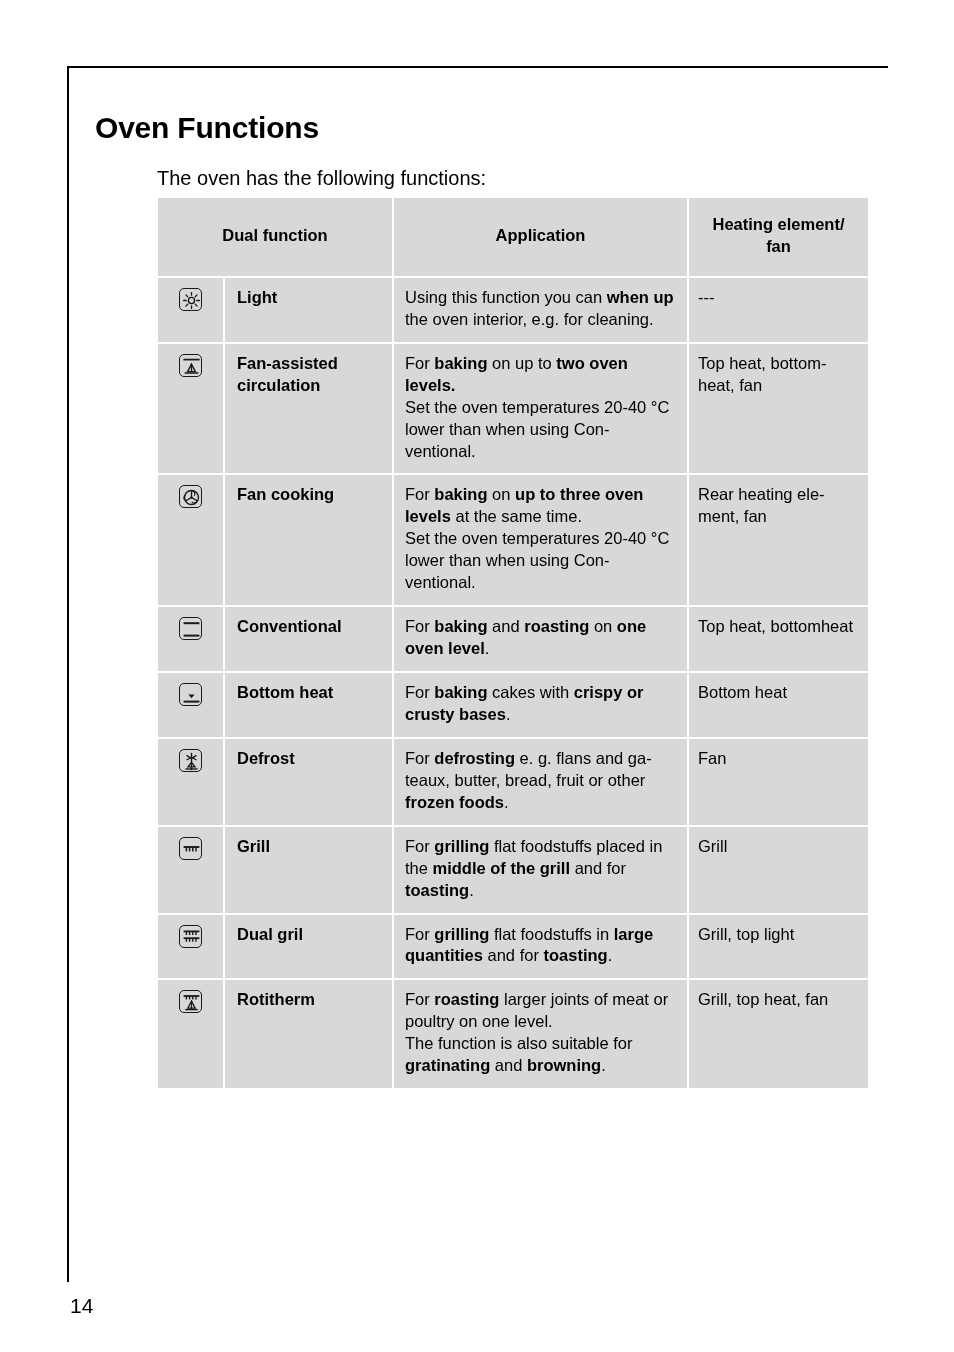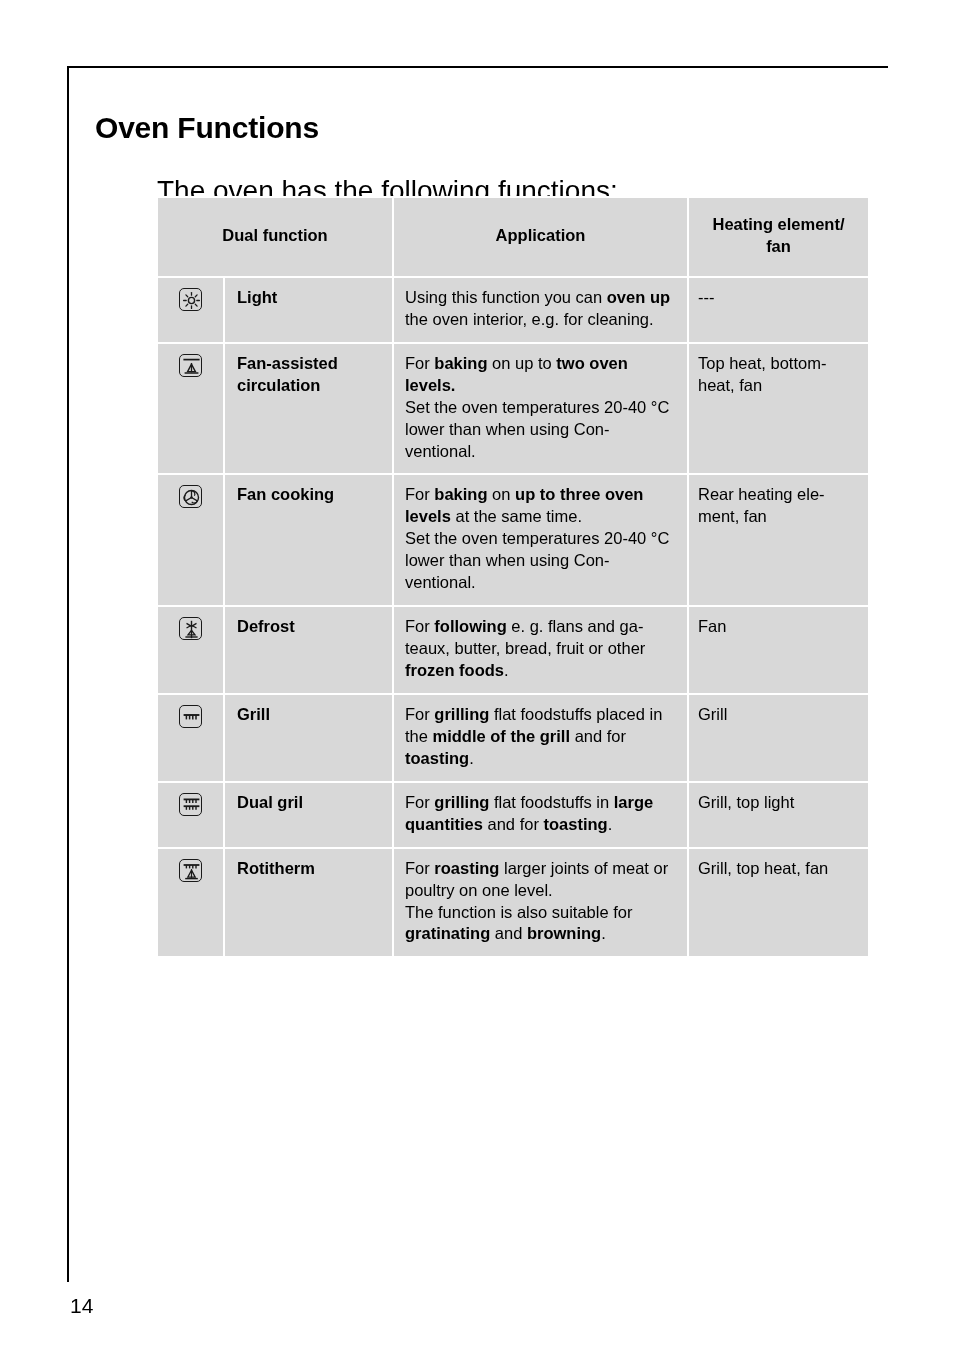--- a/index.html
+++ b/index.html
@@ -42,21 +42,21 @@
     font-size: 30px;
     font-weight: bold;
     letter-spacing: -0.2px;
     line-height: 1.15;
     margin-top: 16px;
   }
   .intro {
     position: absolute;
     left: 157px;
     top: 146px;
-    font-size: 28px;
+    font-size: 20px;
     font-weight: normal;
     line-height: 1.2;
   }
 
   
   .fn-table {
     position: absolute;
     left: 156px;
     top: 196px;
     width: 704px;
@@ -156,21 +156,21 @@
                 <line x1="11.5" y1="16.8" x2="11.5" y2="19.4"></line>
                 <line x1="3.6" y1="11.5" x2="6.2" y2="11.5"></line>
                 <line x1="16.8" y1="11.5" x2="19.4" y2="11.5"></line>
                 <line x1="5.9" y1="5.9" x2="7.7" y2="7.7"></line>
                 <line x1="15.3" y1="15.3" x2="17.1" y2="17.1"></line>
                 <line x1="17.1" y1="5.9" x2="15.3" y2="7.7"></line>
                 <line x1="7.7" y1="15.3" x2="5.9" y2="17.1"></line>
               </g>
             </svg></span></td>
         <td class="cell-name">Light</td>
-        <td class="cell-app">Using this function you can <b>oven up</b> the oven interior, e.g. for cleaning.</td>
+        <td class="cell-app">Using this function you can <b>when up</b> the oven interior, e.g. for cleaning.</td>
         <td class="cell-heat">---</td>
       </tr>
       <tr>
         <td class="cell-icon"><span class="icon-box"><svg width="23" height="23" viewBox="0 0 23 23">
               <line x1="3.4" y1="4.6" x2="19.6" y2="4.6" stroke="#1a1a1a" stroke-width="1.7"></line>
               <path d="M11.5 9.2 L7.6 16.6 L15.4 16.6 Z" fill="none" stroke="#1a1a1a" stroke-width="1.4"></path>
               <line x1="11.5" y1="8.0" x2="11.5" y2="17.2" stroke="#1a1a1a" stroke-width="1.3"></line>
               <line x1="4.6" y1="18.0" x2="18.4" y2="18.0" stroke="#1a1a1a" stroke-width="1.5"></line>
             </svg></span></td>
         <td class="cell-name">Fan-assisted circulation</td>
@@ -180,35 +180,53 @@
       <tr>
         <td class="cell-icon"><span class="icon-box"><svg width="23" height="23" viewBox="0 0 23 23">
               <circle cx="11.5" cy="11.5" r="7.0" fill="none" stroke="#1a1a1a" stroke-width="1.4"></circle>
               <path d="M11.5 11.5 L11.5 4.8 M11.5 11.5 L5.7 14.9 M11.5 11.5 L17.3 14.9" stroke="#1a1a1a" stroke-width="1.3" fill="none"></path>
               <path d="M11.5 4.8 a3.3 3.3 0 0 1 2.9 5.0 M5.7 14.9 a3.3 3.3 0 0 1 -0.2 -5.8 M17.3 14.9 a3.3 3.3 0 0 1 -5.6 0.9" fill="none" stroke="#1a1a1a" stroke-width="1.2"></path>
               <circle cx="11.5" cy="11.5" r="1.2" fill="#1a1a1a"></circle>
             </svg></span></td>
         <td class="cell-name">Fan cooking</td>
         <td class="cell-app">For <b>baking</b> on <b>up to three oven levels</b> at the same time.<br>Set the oven temperatures 20-40 °C lower than when using Con-ventional.</td>
         <td class="cell-heat">Rear heating ele-ment, fan</td>
+      </tr>
+      <tr>
+        <td class="cell-icon"><span class="icon-box"><svg width="23" height="23" viewBox="0 0 23 23">
+              <line x1="3.6" y1="5.2" x2="19.4" y2="5.2" stroke="#1a1a1a" stroke-width="2.0"></line>
+              <line x1="3.6" y1="17.6" x2="19.4" y2="17.6" stroke="#1a1a1a" stroke-width="2.0"></line>
+            </svg></span></td>
+        <td class="cell-name">Conventional</td>
+        <td class="cell-app">For <b>baking</b> and <b>roasting</b> on <b>one oven level</b>.</td>
+        <td class="cell-heat">Top heat, bottomheat</td>
+      </tr>
+      <tr>
+        <td class="cell-icon"><span class="icon-box"><svg width="23" height="23" viewBox="0 0 23 23">
+              <line x1="3.6" y1="17.6" x2="19.4" y2="17.6" stroke="#1a1a1a" stroke-width="2.0"></line>
+              <path d="M8.4 10.4 L14.6 10.4 L11.5 14.2 Z" fill="#1a1a1a"></path>
+            </svg></span></td>
+        <td class="cell-name">Bottom heat</td>
+        <td class="cell-app">For <b>baking</b> cakes with <b>crispy or crusty bases</b>.</td>
+        <td class="cell-heat">Bottom heat</td>
       </tr>
       <tr>
         <td class="cell-icon"><span class="icon-box"><svg width="23" height="23" viewBox="0 0 23 23">
               <line x1="11.5" y1="2.8" x2="11.5" y2="20.2" stroke="#1a1a1a" stroke-width="1.4"></line>
               <g stroke="#1a1a1a" stroke-width="1.3">
                 <line x1="6.5" y1="5.4" x2="11.5" y2="8.4"></line>
                 <line x1="16.5" y1="5.4" x2="11.5" y2="8.4"></line>
                 <line x1="6.5" y1="10.0" x2="11.5" y2="7.2"></line>
                 <line x1="16.5" y1="10.0" x2="11.5" y2="7.2"></line>
               </g>
               <path d="M8.0 16.8 L15.0 16.8 L11.5 12.3 Z" fill="none" stroke="#1a1a1a" stroke-width="1.3"></path>
               <line x1="5.4" y1="19.0" x2="17.6" y2="19.0" stroke="#1a1a1a" stroke-width="1.4"></line>
             </svg></span></td>
         <td class="cell-name">Defrost</td>
-        <td class="cell-app">For <b>following</b> e. g. flans and ga-teaux, butter, bread, fruit or other <b>frozen foods</b>.</td>
+        <td class="cell-app">For <b>defrosting</b> e. g. flans and ga-teaux, butter, bread, fruit or other <b>frozen foods</b>.</td>
         <td class="cell-heat">Fan</td>
       </tr>
       <tr>
         <td class="cell-icon"><span class="icon-box"><svg width="23" height="23" viewBox="0 0 23 23">
               <line x1="3.6" y1="9.0" x2="19.4" y2="9.0" stroke="#1a1a1a" stroke-width="1.9"></line>
               <g stroke="#1a1a1a" stroke-width="1.5">
                 <line x1="6.4" y1="9.0" x2="6.4" y2="13.4"></line>
                 <line x1="9.6" y1="9.0" x2="9.6" y2="13.4"></line>
                 <line x1="12.8" y1="9.0" x2="12.8" y2="13.4"></line>
                 <line x1="16.0" y1="9.0" x2="16.0" y2="13.4"></line>

